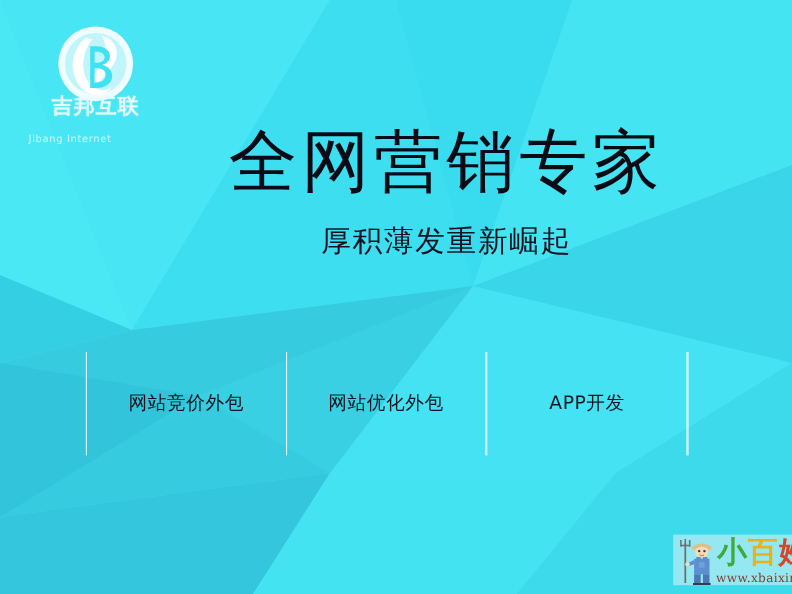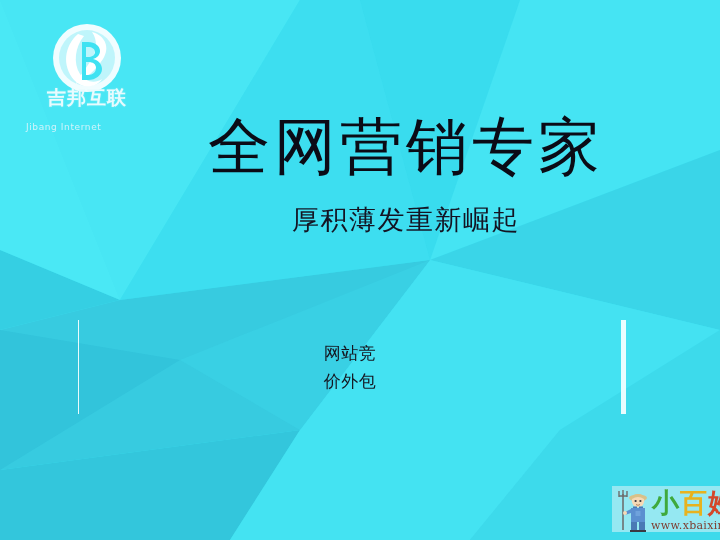--- a/index.html
+++ b/index.html
@@ -109,21 +109,21 @@
     width: 1px;
     height: 94px;
     background: #F2FEFF;
     flex: 0 0 1px;
     opacity: 0.95;
   }
   .svc-item {
     flex: 1 1 0;
     height: 94px;
     display: flex;
-    flex-direction: column;
+    flex-direction: row;
     align-items: center;
     justify-content: center;
     color: #15151f;
     font-size: 17px;
     line-height: 28px;
     letter-spacing: 0.5px;
     font-family: "DejaVu Sans", "Liberation Sans", sans-serif;
   }
   .svc-line { display: block; white-space: nowrap; }
 
@@ -211,26 +211,34 @@
   <div id="services">
     <div class="svc-divider"></div>
 
     <div class="svc-item">
       <span class="svc-line">网站竞</span>
       <span class="svc-line">价外包</span>
     </div>
 
     <div class="svc-divider"></div>
 
-
-    <div class="svc-divider"></div>
-
-
-    <div class="svc-divider"></div>
-
+    <div class="svc-item">
+      <span class="svc-line">网站优</span>
+      <span class="svc-line">化外包</span>
+    </div>
+
+    <div class="svc-divider"></div>
+
+
+    <div class="svc-divider"></div>
+
+    <div class="svc-item">
+      <span class="svc-line">APP</span>
+      <span class="svc-line">开发</span>
+    </div>
 
     <div class="svc-divider"></div>
 
 
     <div class="svc-divider"></div>
   </div>
 
   <div id="watermark">
     <svg id="wm-mascot" viewBox="0 0 36 44">
       <line x1="8" y1="6" x2="8" y2="42" stroke="#6E6E6E" stroke-width="1.6"></line>

